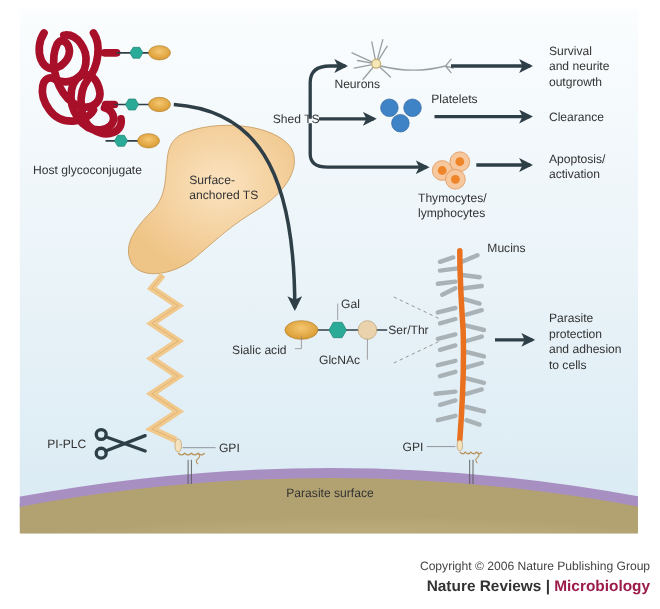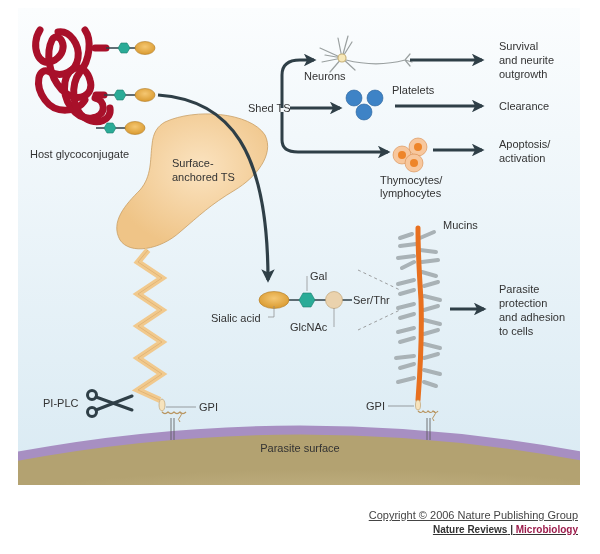--- a/index.html
+++ b/index.html
@@ -1,22 +1,22 @@
 <!DOCTYPE html>
 <html><head>
 <meta charset="utf-8">
 <style>
   html, body { margin:0; padding:0; background:#ffffff; }
   body { width:600px; height:554px; position:relative; overflow:hidden; font-family:"Liberation Sans", sans-serif; }
   #panel { position:absolute; left:0; top:0; width:600px; height:554px; }
   svg text { font-family:"Liberation Sans", sans-serif; fill:#333333; }
   .lbl { font-size:11px; }
-  .credit { position:absolute; right:22px; text-align:left; font-family:"Liberation Sans", sans-serif;text-decoration:underline; }
+  .credit { position:absolute; right:9px; text-align:left; font-family:"Liberation Sans", sans-serif; }
   #copyright { top:509px; font-size:11px; color:#444444; }
-  #journal { top:524px; font-size:10px; font-weight:bold; color:#333333; }
+  #journal { top:524px; font-size:14px; font-weight:bold; color:#333333; }
   #journal .sub { color:#9b1b4b; }
 </style>
 </head>
 <body>
 
 <svg id="panel" width="600" height="554" viewBox="0 0 600 554" xmlns="http://www.w3.org/2000/svg">
   <defs>
     <linearGradient id="bgGrad" x1="0" y1="0" x2="0" y2="1">
       <stop offset="0" stop-color="#fbfdfe"></stop>
       <stop offset="1" stop-color="#d9eaf3"></stop>

